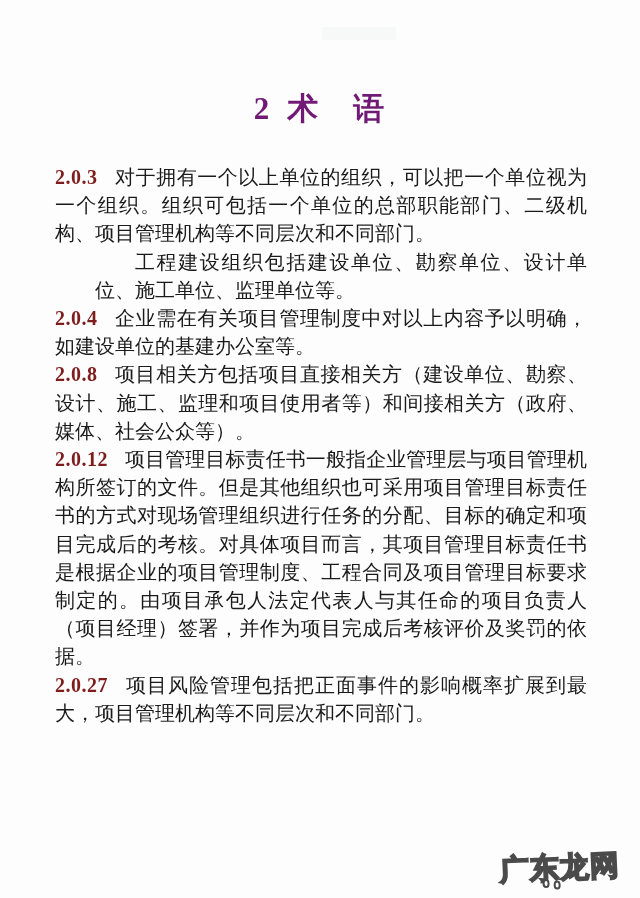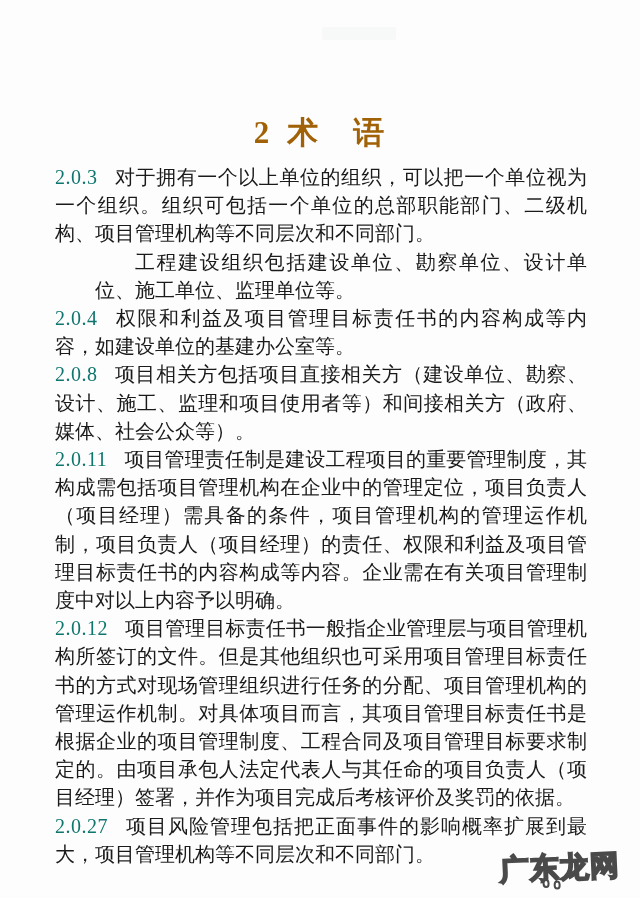--- a/index.html
+++ b/index.html
@@ -17,42 +17,42 @@
   
   .smudge {
     position: absolute;
     left: 322px; top: 27px;
     width: 74px; height: 13px;
     background: #f7f8f8;
     border-radius: 2px;
   }
   .chapter-title {
     position: absolute;
-    top: 112px; left: 0; right: 0;
+    top: 88px; left: 0; right: 0;
     text-align: center;
     font-size: 31px;
     font-weight: bold;
     letter-spacing: 2px;
-    color: #a16207;
+    color: #701a75;
   }
   .chapter-title .t-num { margin-right: 16px; }
   .doc-body {
     position: absolute;
     top: 163px; left: 55px; right: 53px;
     font-size: 20px;
     line-height: 28.2px;
     text-align: justify;
     color: #1a1a1a;
   }
   .doc-body p { margin: 0; }
   .clause-num {
-    font-weight: normal;
+    font-weight: bold;
     letter-spacing: 0.5px;
     margin-right: 0.85em;
-    color: #0f766e;
+    color: #7f1d1d;
   }
   p.indented { text-indent: 2em; margin-left: 40px; }
   
   .watermark {
     position: absolute;
     right: 0px; bottom: 6px;
     width: 140px; height: 44px;
     transform: rotate(-2.5deg);
   }
   .watermark .wm-text {
@@ -86,27 +86,26 @@
   <div class="chapter-title">
     <span class="t-num">2</span><span class="t-text">术　语</span>
   </div>
 
   <div class="doc-body">
 
     <p><span class="clause-num">2.0.3</span><span>对于拥有一个以上单位的组织，可以把一个单位视为一个组织。组织可包括一个单位的总部职能部门、二级机构、项目管理机构等不同层次和不同部门。</span></p>
 
     <p class="indented"><span>工程建设组织包括建设单位、勘察单位、设计单位、施工单位、监理单位等。</span></p>
 
-    <p><span class="clause-num">2.0.4</span><span>权限和利益及项目管理目标责任书的内容构成等内容，如建设单位的基建办公室等。</span></p>
+    <p><span class="clause-num">2.0.4</span><span>企业需在有关项目管理制度中对以上内容予以明确，如建设单位的基建办公室等。</span></p>
 
     <p><span class="clause-num">2.0.8</span><span>项目相关方包括项目直接相关方（建设单位、勘察、设计、施工、监理和项目使用者等）和间接相关方（政府、媒体、社会公众等）。</span></p>
 
-    <p><span class="clause-num">2.0.11</span><span>项目管理责任制是建设工程项目的重要管理制度，其构成需包括项目管理机构在企业中的管理定位，项目负责人（项目经理）需具备的条件，项目管理机构的管理运作机制，项目负责人（项目经理）的责任、权限和利益及项目管理目标责任书的内容构成等内容。企业需在有关项目管理制度中对以上内容予以明确。</span></p>
 
-    <p><span class="clause-num">2.0.12</span><span>项目管理目标责任书一般指企业管理层与项目管理机构所签订的文件。但是其他组织也可采用项目管理目标责任书的方式对现场管理组织进行任务的分配、项目管理机构的管理运作机制。对具体项目而言，其项目管理目标责任书是根据企业的项目管理制度、工程合同及项目管理目标要求制定的。由项目承包人法定代表人与其任命的项目负责人（项目经理）签署，并作为项目完成后考核评价及奖罚的依据。</span></p>
+    <p><span class="clause-num">2.0.12</span><span>项目管理目标责任书一般指企业管理层与项目管理机构所签订的文件。但是其他组织也可采用项目管理目标责任书的方式对现场管理组织进行任务的分配、目标的确定和项目完成后的考核。对具体项目而言，其项目管理目标责任书是根据企业的项目管理制度、工程合同及项目管理目标要求制定的。由项目承包人法定代表人与其任命的项目负责人（项目经理）签署，并作为项目完成后考核评价及奖罚的依据。</span></p>
 
     <p><span class="clause-num">2.0.27</span><span>项目风险管理包括把正面事件的影响概率扩展到最大，项目管理机构等不同层次和不同部门。</span></p>
 
   </div>
 
   <div class="watermark">
     <span class="wm-text">广东龙网</span>
     <span class="wm-dot d1"></span>
     <span class="wm-dot d2"></span>
   </div>

